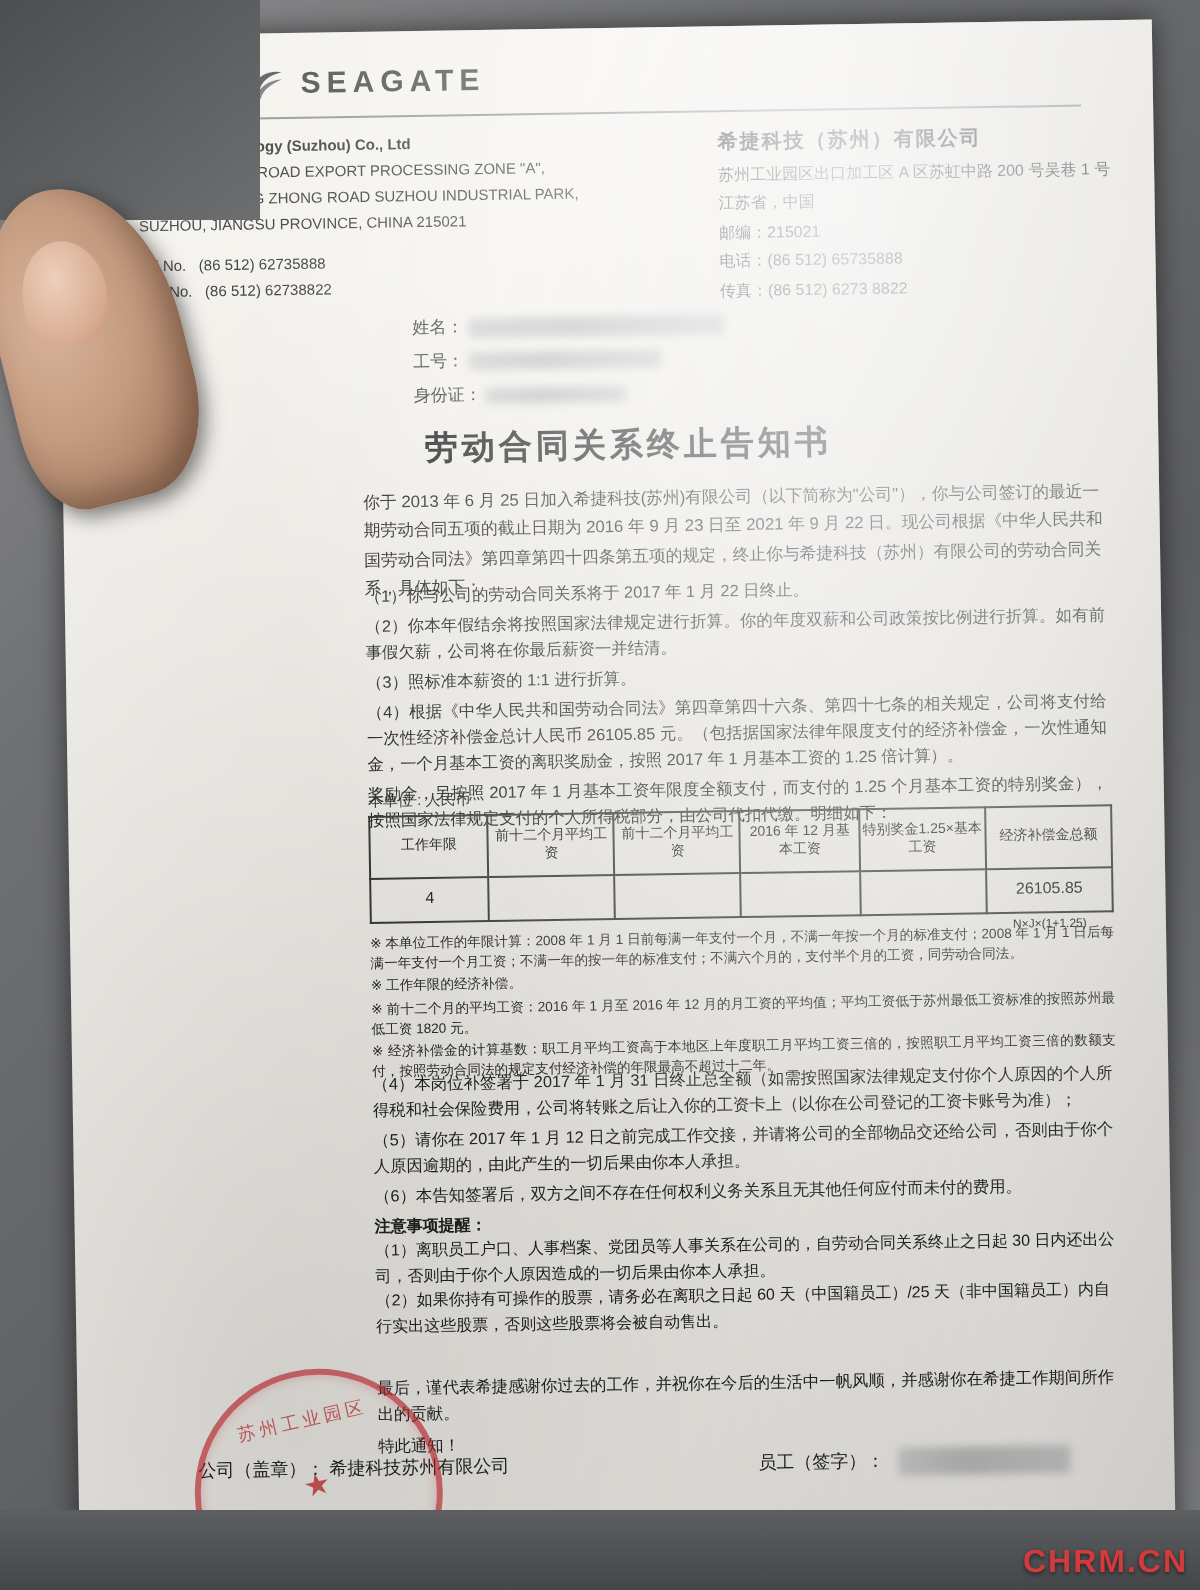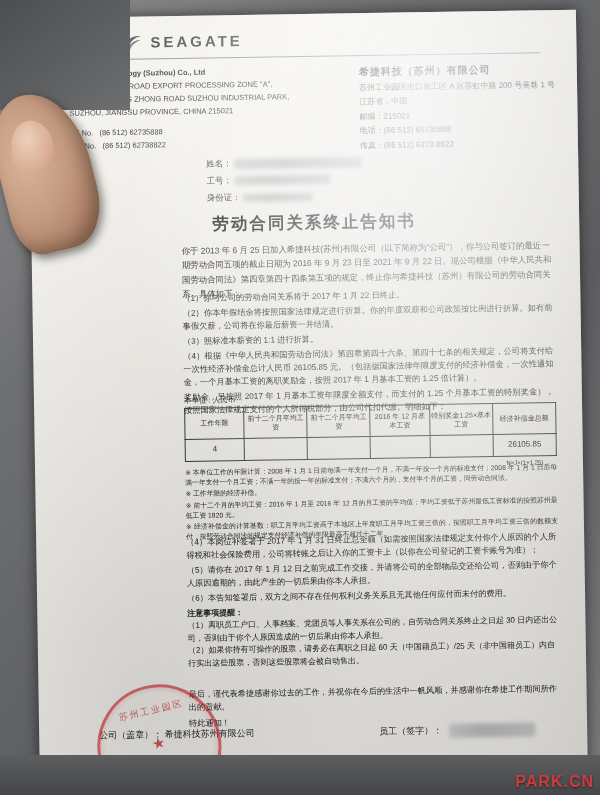--- a/index.html
+++ b/index.html
@@ -267,14 +267,14 @@
 
     </div>
     <div class="lightA"></div>
     <div class="lightB"></div>
   </div>
 
   <div id="thumb">
     <div id="thumbnail"></div>
   </div>
 
-  <div class="wm">PARK.CN</div>
+  <div class="wm">CHRM.CN</div>
 </div>
 
 </body></html>

